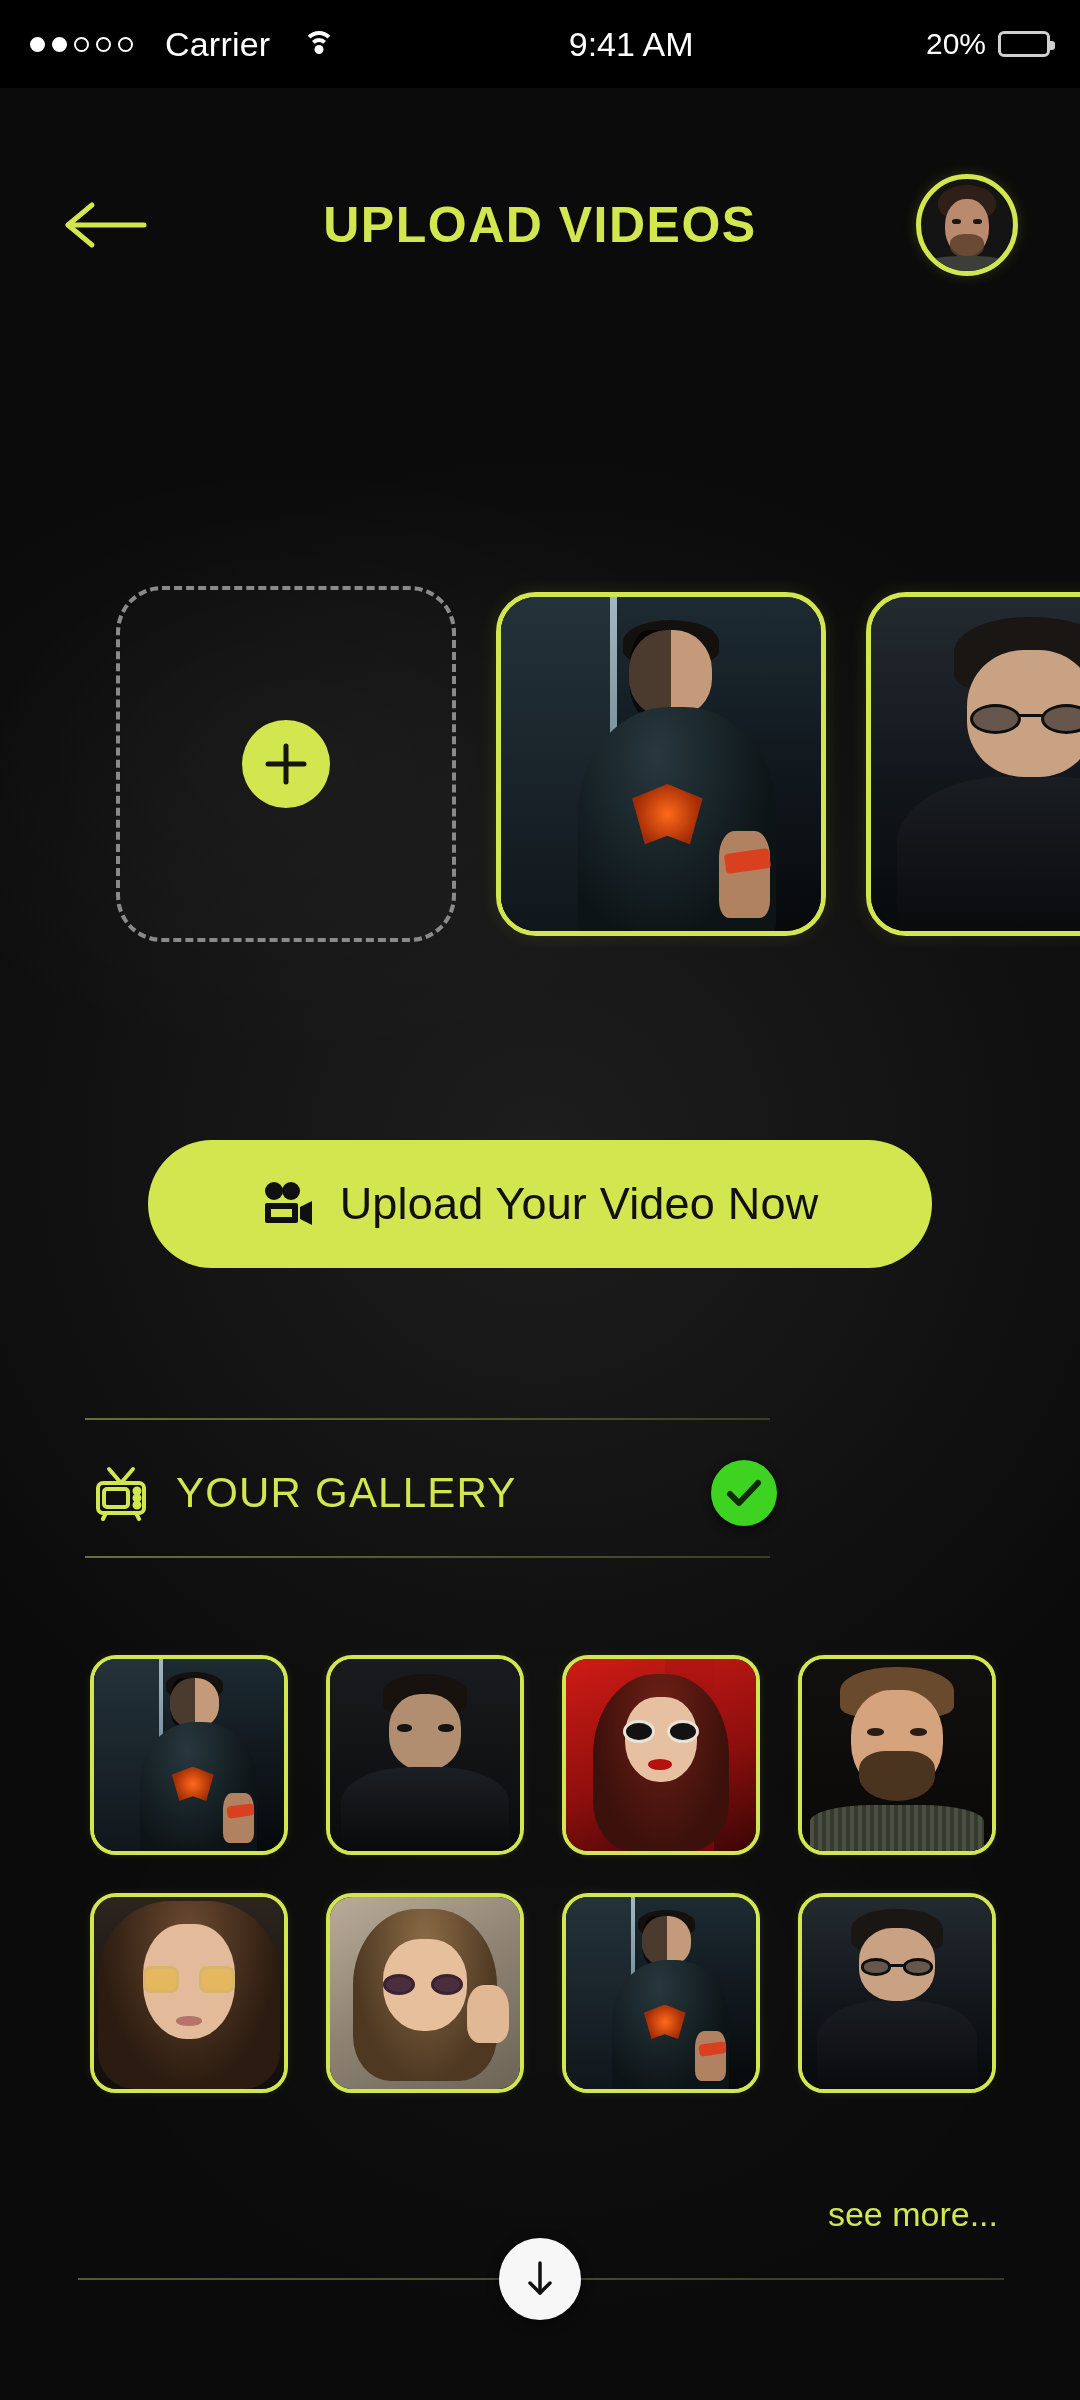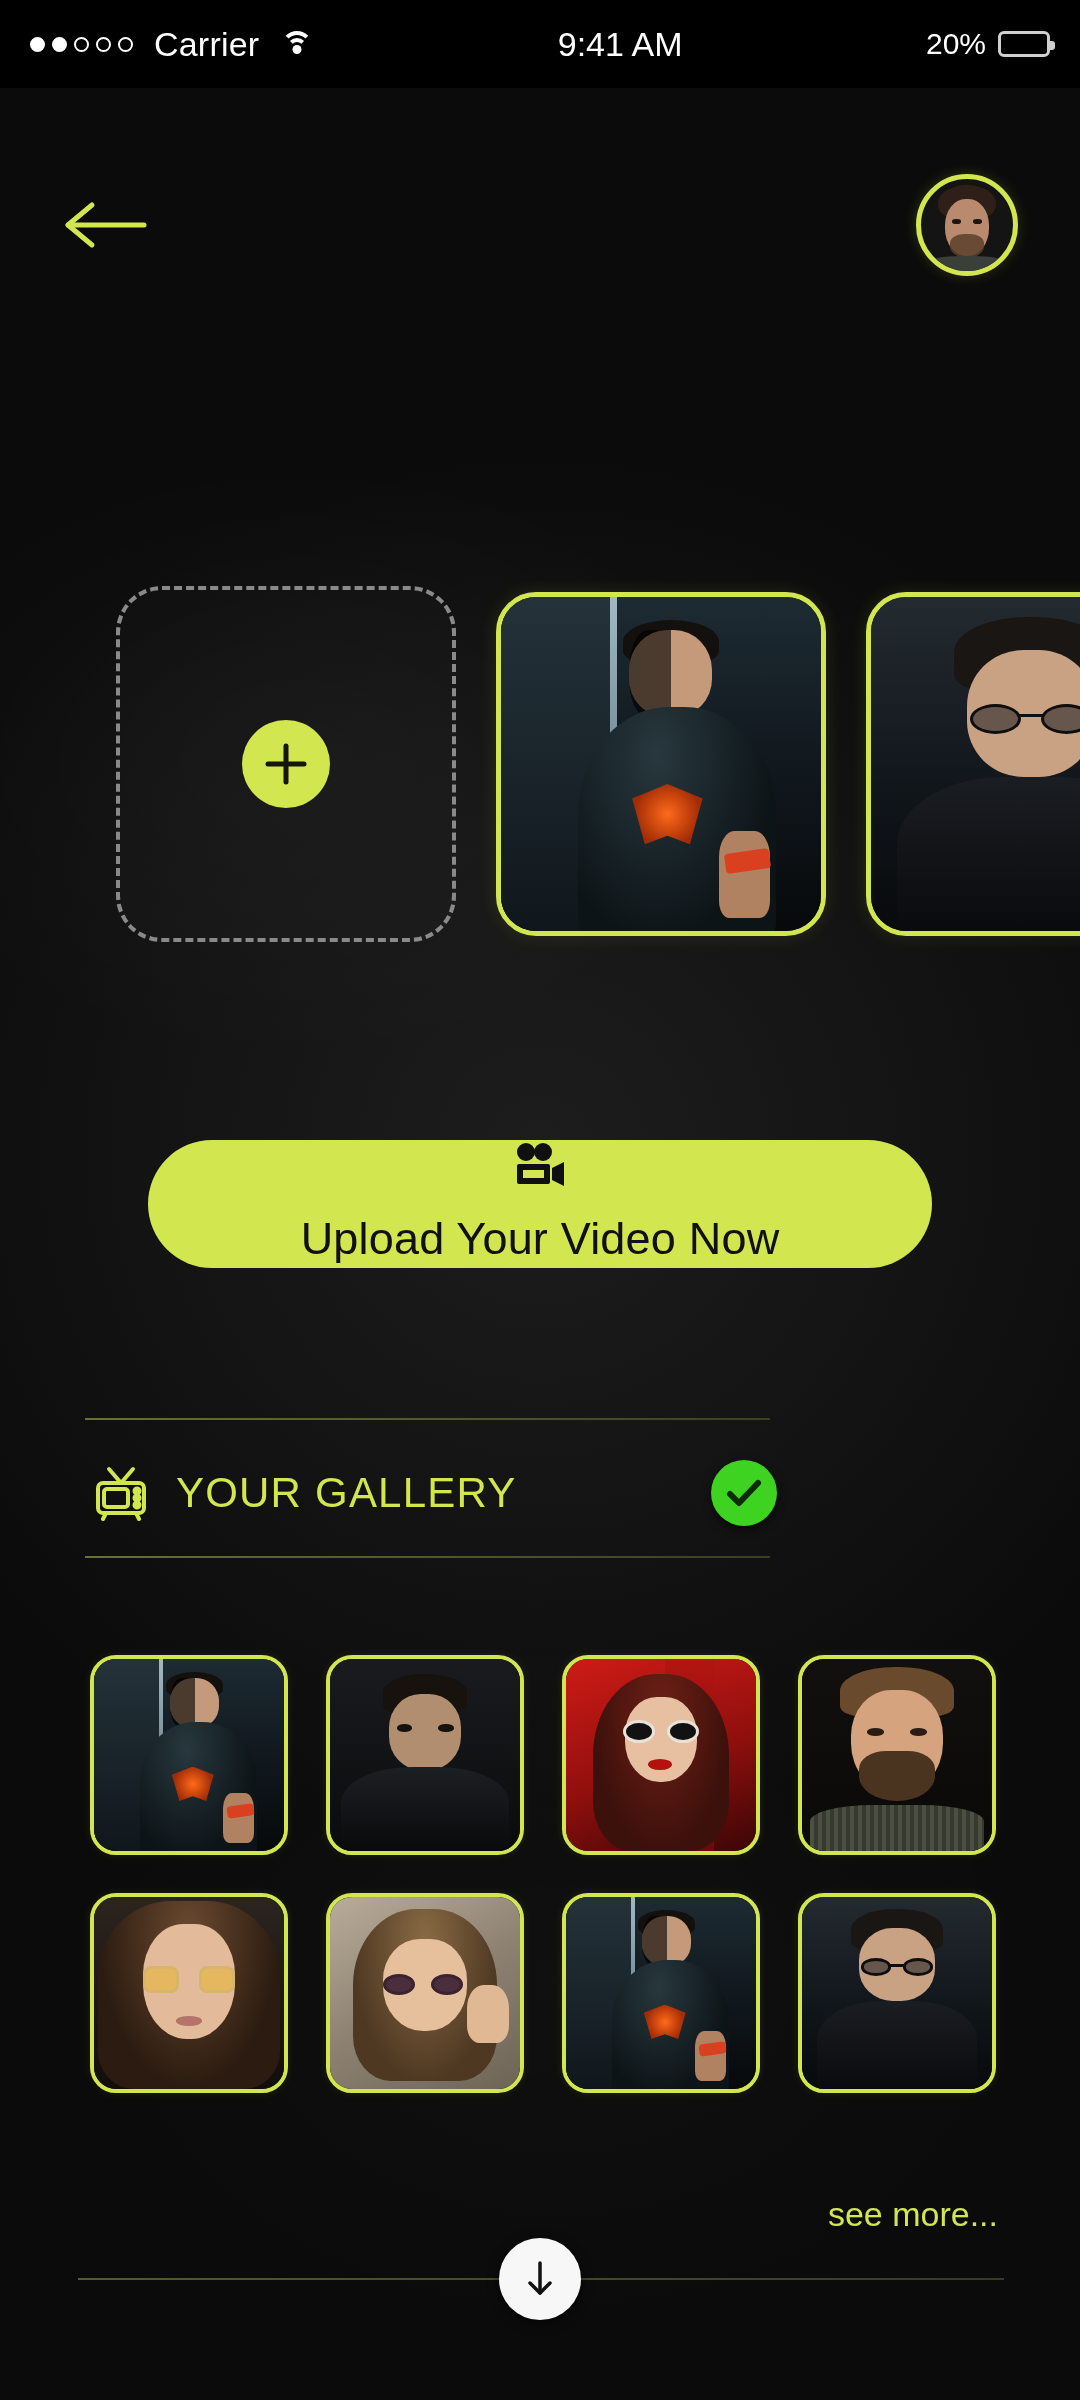--- a/index.html
+++ b/index.html
@@ -23,21 +23,21 @@
 
   
   .statusbar {
     position: absolute; top: 0; left: 0;
     width: 1080px; height: 88px;
     display: flex; align-items: center;
     padding: 0 30px;
     color: #ffffff;
     background: #000000;
   }
-  .sb-left { display: flex; align-items: center; gap: 21px; }
+  .sb-left { display: flex; align-items: center; gap: 32px; }
   .dots { display: flex; align-items: center; gap: 7px; }
   .dot { width: 15px; height: 15px; border-radius: 50%; border: 2px solid #ffffff; }
   .dot.filled { background: #ffffff; }
   .carrier { font-size: 34px; letter-spacing: .2px; }
   .wifi { width: 34px; height: 26px; position: relative; }
   .wifi i {
     position: absolute; left: 50%; transform: translateX(-50%);
     border: 4px solid #ffffff; border-bottom-color: transparent;
     border-left-color: transparent; border-right-color: transparent;
     border-radius: 50%;
@@ -219,21 +219,20 @@
   .ph-dark .jacket { position:absolute; left:6%; bottom:0; width:88%; height:44%;
     background: linear-gradient(180deg,#1c1f23,#090a0b); border-radius: 42% 42% 0 0; }
 
   
   .upload-btn {
     position: absolute; top: 1140px; left: 148px;
     width: 784px; height: 128px;
     background: #d2e64f; border-radius: 64px;
     display: flex; align-items: center; justify-content: center; gap: 26px;
     cursor: pointer;
-    flex-direction: column;
   }
   .upload-btn .cam svg { width: 52px; height: 44px; display: block; }
   .upload-label {
     font-size: 45px; color: #111111; letter-spacing: .2px;
   }
 
   
   .divider {
     position: absolute; left: 85px; width: 685px; height: 2px;
     background: linear-gradient(90deg, rgba(120,130,60,.85), rgba(90,100,45,.55));
@@ -327,20 +326,21 @@
     </div>
   </div>
 
   <div class="header">
     <div class="back-btn">
       <svg viewBox="0 0 92 64" fill="none" stroke="#d2e64f" stroke-width="5" stroke-linecap="round" stroke-linejoin="round">
         <line x1="8" y1="32" x2="84" y2="32"></line>
         <polyline points="32,12 8,32 32,52"></polyline>
       </svg>
     </div>
+    <div class="page-title">UPLOAD VIDEOS</div>
     <div class="avatar">
       <span class="face">
         <span class="face-hair"></span>
         <span class="face-skin"></span>
         <span class="face-eye l"></span>
         <span class="face-eye r"></span>
         <span class="face-beard"></span>
         <span class="face-body"></span>
       </span>
     </div>

